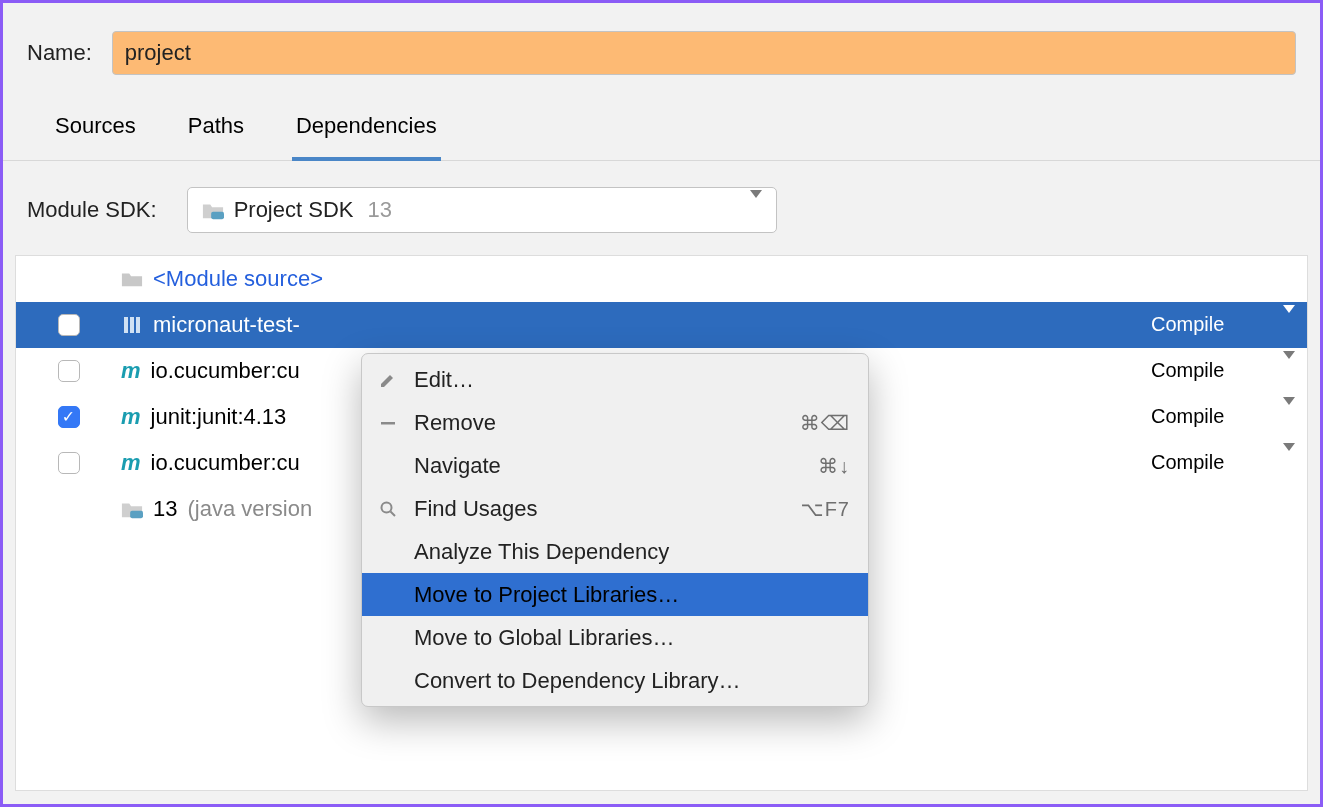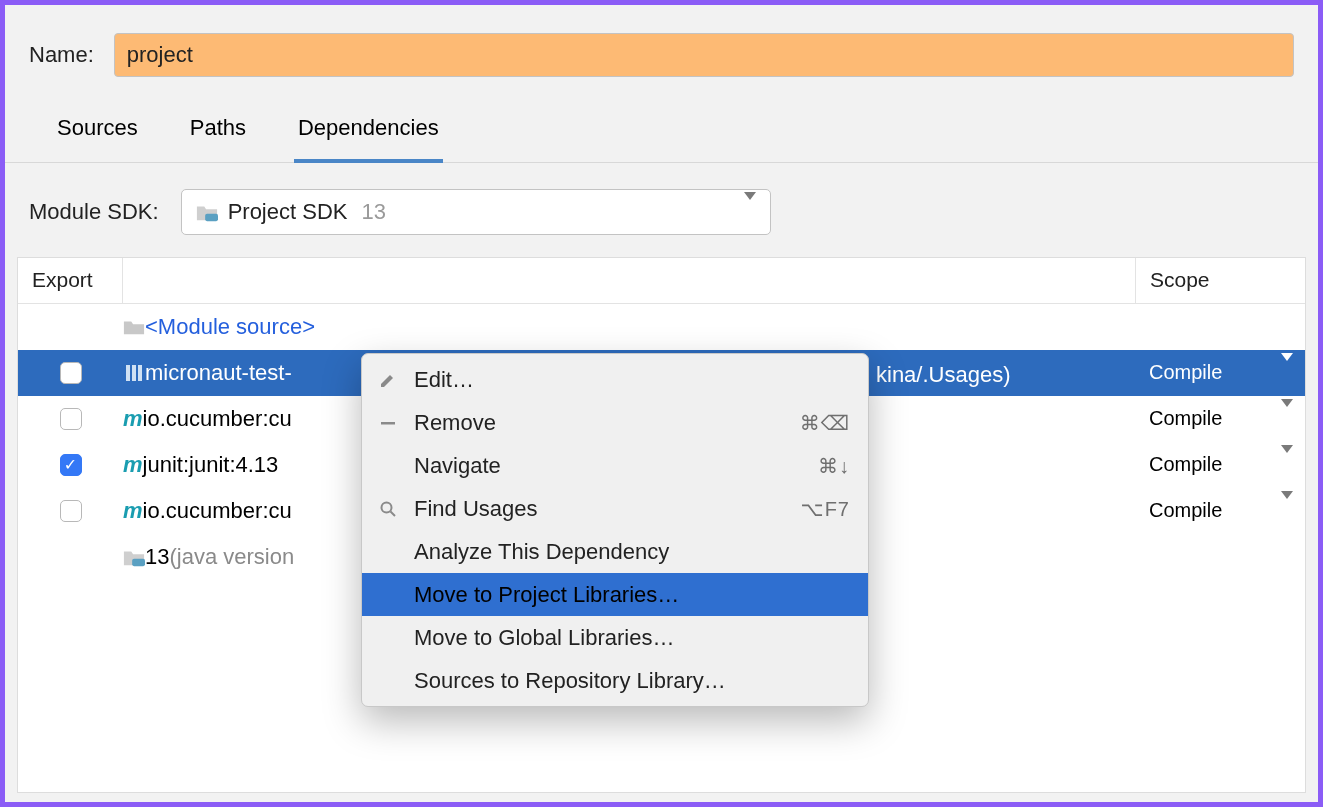--- a/index.html
+++ b/index.html
@@ -8,21 +8,21 @@
     font-size: 20px;
     background: #f2f2f2;
     width: 1323px;
     height: 807px;
     overflow: hidden;
     position: relative;
   }
   .panel {
     width: 1323px;
     height: 807px;
-    border: 5px solid #8b5cf6;
+    border: 3px solid #8b5cf6;
   }
   .top-row {
     display: flex;
     align-items: center;
     padding: 28px 24px 10px 24px;
     gap: 20px;
   }
   .name-label {
     font-size: 22px;
     color: #222;
@@ -50,21 +50,21 @@
     padding: 0 4px 18px 4px;
     cursor: pointer;
   }
   .tab.active {
     border-bottom: 4px solid #4a86c7;
     margin-bottom: -1.5px;
   }
   .sdk-row {
     display: flex;
     align-items: center;
-    gap: 22px;
+    gap: 30px;
     padding: 26px 8px 22px 24px;
   }
   .sdk-label {
     font-size: 22px;
     color: #222;
   }
   .sdk-select {
     display: flex;
     align-items: center;
     background: #fff;
@@ -139,20 +139,21 @@
   .cell-export {
     width: 105px;
     display: flex;
     align-items: center;
     justify-content: center;
   }
   .cell-name {
     flex: 1;
     display: flex;
     align-items: center;
+    gap: 10px;
     overflow: hidden;
     white-space: nowrap;
     text-align: center;
   }
   .cell-scope {
     width: 170px;
     display: flex;
     align-items: center;
     padding-left: 14px;
     gap: 8px;
@@ -272,25 +273,20 @@
         <path d="M1 4 h8 l2 3 h12 v12 h-22 z" fill="#cfcfcf"></path>
         <rect x="10" y="12" width="14" height="8" rx="2" fill="#5aa0c2"></rect>
       </svg>
       <span class="sdk-name">Project SDK</span>
       <span class="sdk-ver">13</span>
       <span class="sdk-arrow"><span class="caret-down"></span></span>
     </div>
   </div>
 
   <div class="table-wrapper">
-    <div class="table-header">
-      <div class="col-export">Export</div>
-      <div class="col-name"></div>
-      <div class="col-scope">Scope</div>
-    </div>
 
     <div class="table-row">
       <div class="cell-export"></div>
       <div class="cell-name">
         <svg class="icon-folder" viewBox="0 0 24 18">
           <path d="M1 3 h8 l2 3 h12 v11 h-22 z" fill="#c8c8c8"></path>
         </svg>
         <span class="row-text module-source-text">&lt;Module source&gt;</span>
       </div>
       <div class="cell-scope"></div>
@@ -411,15 +407,15 @@
   <div class="menu-item menu-noicon">
     <span class="menu-label">Analyze This Dependency</span>
   </div>
   <div class="menu-item menu-noicon highlight">
     <span class="menu-label">Move to Project Libraries…</span>
   </div>
   <div class="menu-item menu-noicon">
     <span class="menu-label">Move to Global Libraries…</span>
   </div>
   <div class="menu-item menu-noicon">
-    <span class="menu-label">Sources to Repository Library…</span>
+    <span class="menu-label">Convert to Dependency Library…</span>
   </div>
 </div>
 
 </body></html>

